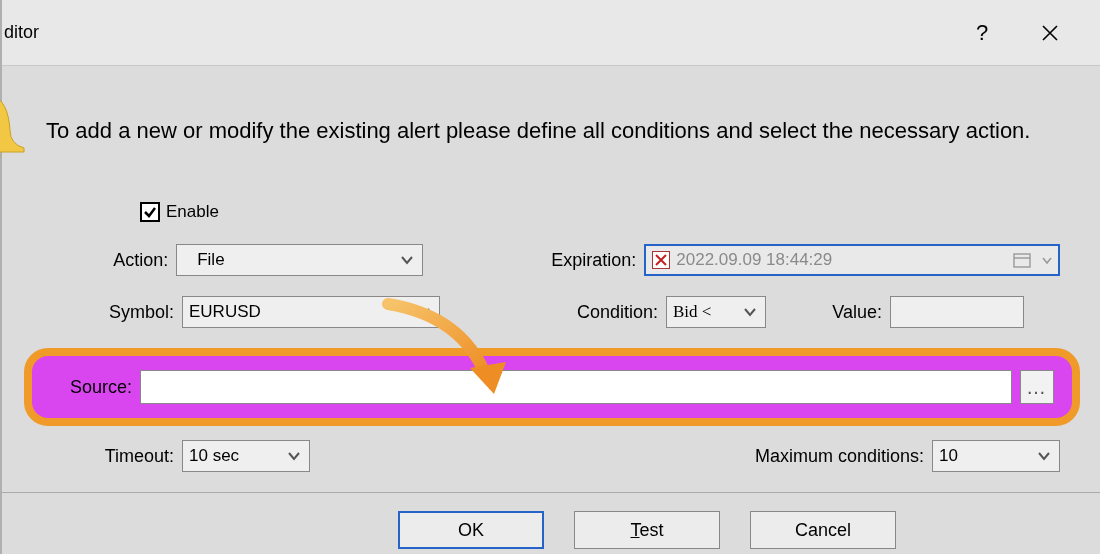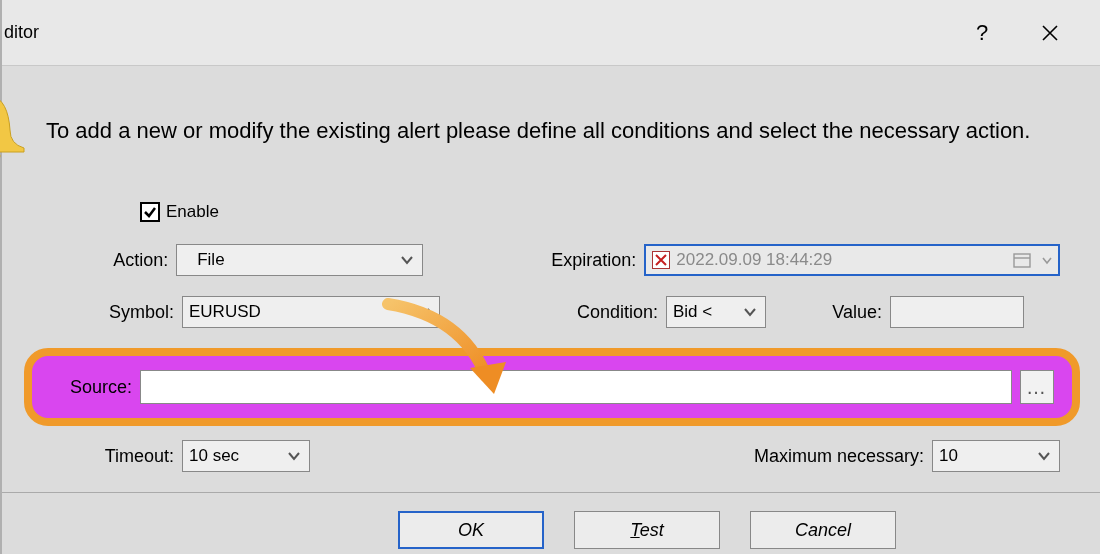--- a/index.html
+++ b/index.html
@@ -86,21 +86,21 @@
       border: 1px solid #888;
       display: flex;
       align-items: center;
       padding: 0 6px;
       font-size: 17px;
       cursor: pointer;
       position: relative;
     }
     .combo-action { width: 258px; padding-left: 20px; }
     .combo-symbol { width: 258px; }
-    .combo-condition { width: 100px; }
+    .combo-condition { width: 100px; font-family: Liberation Serif, serif; }
     .combo-timeout { width: 128px; }
     .combo-maxiter { width: 128px; }
     .combo .chev {
       position: absolute; right: 8px; top: 50%; transform: translateY(-50%);
     }
     .chev svg { stroke: #555; stroke-width: 2; fill: none; }
     .datefield {
       width: 436px;
       border: 2px solid #2563c9;
       background: #e9e9e9;
@@ -165,21 +165,21 @@
       gap: 30px;
       justify-content: center;
       margin-top: 6px;
       padding-left: 180px;
     }
     .btn {
       width: 146px; height: 38px;
       background: #ececec;
       border: 1px solid #888;
       display: flex; align-items: center; justify-content: center;
-      font-size: 18px; cursor: pointer; font-style: italic;
+      font-size: 18px; cursor: pointer;
     }
     .btn-ok { border: 2px solid #2563c9; }
     .btn .mnemonic { text-decoration: underline; }
     .arrow-overlay {
       position: absolute;
       left: 380px;
       top: 232px;
       pointer-events: none;
       z-index: 5;
     }
@@ -276,21 +276,21 @@
       </div>
 
       <div class="form-row" style="margin-top:-4px;justify-content:center;">
         <span class="label label-timeout">Timeout:</span>
         <div class="combo combo-timeout">
           <span>10 sec</span>
           <span class="chev"><svg width="14" height="10" viewBox="0 0 14 10">
                 <path d="M2 2 L7 8 L12 2"></path>
               </svg></span>
         </div>
-        <span class="label label-maxiter">Maximum necessary:</span>
+        <span class="label label-maxiter">Maximum conditions:</span>
         <div class="combo combo-maxiter">
           <span>10</span>
           <span class="chev"><svg width="14" height="10" viewBox="0 0 14 10">
                 <path d="M2 2 L7 8 L12 2"></path>
               </svg></span>
         </div>
       </div>
 
       <hr class="divider">
 

